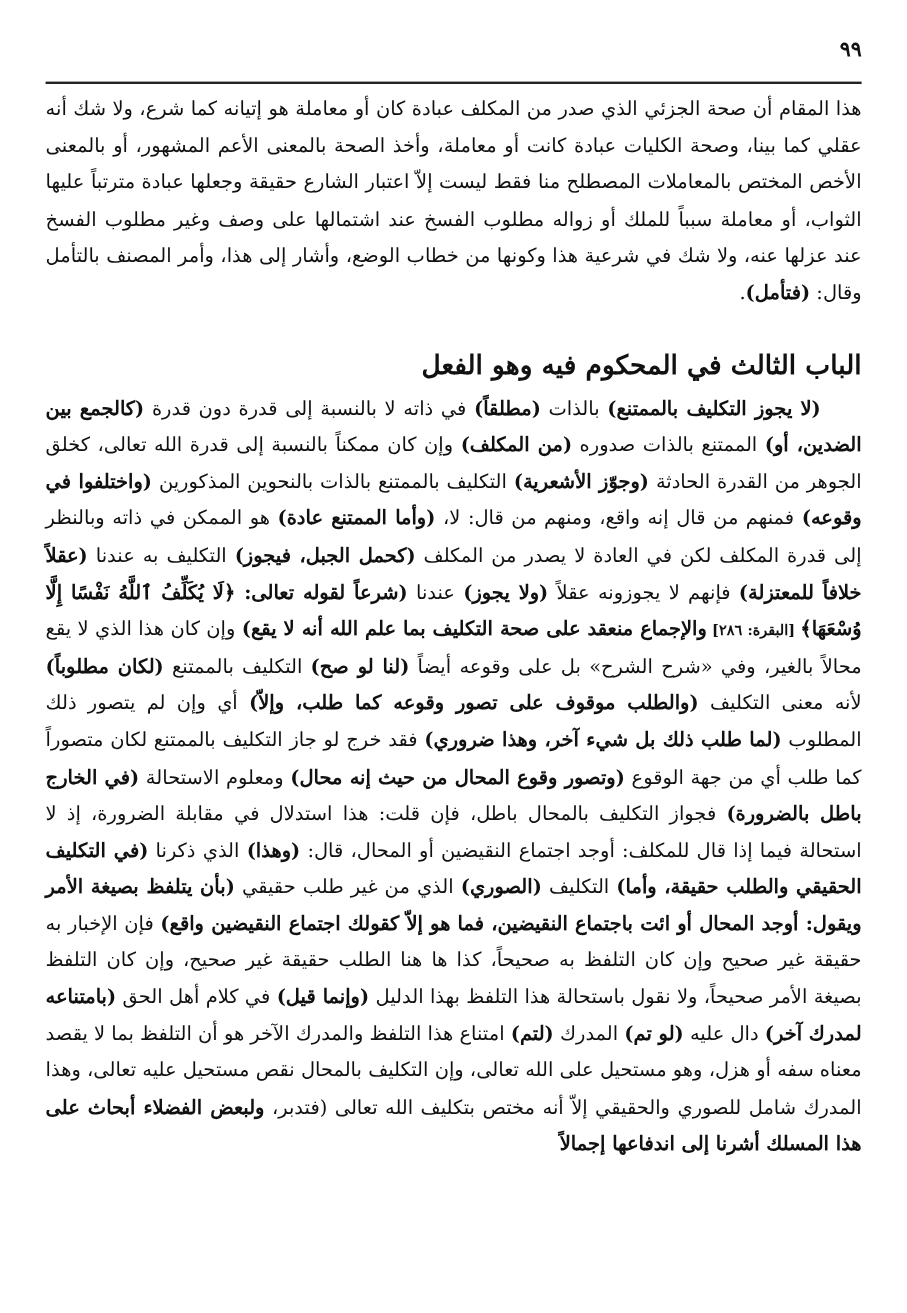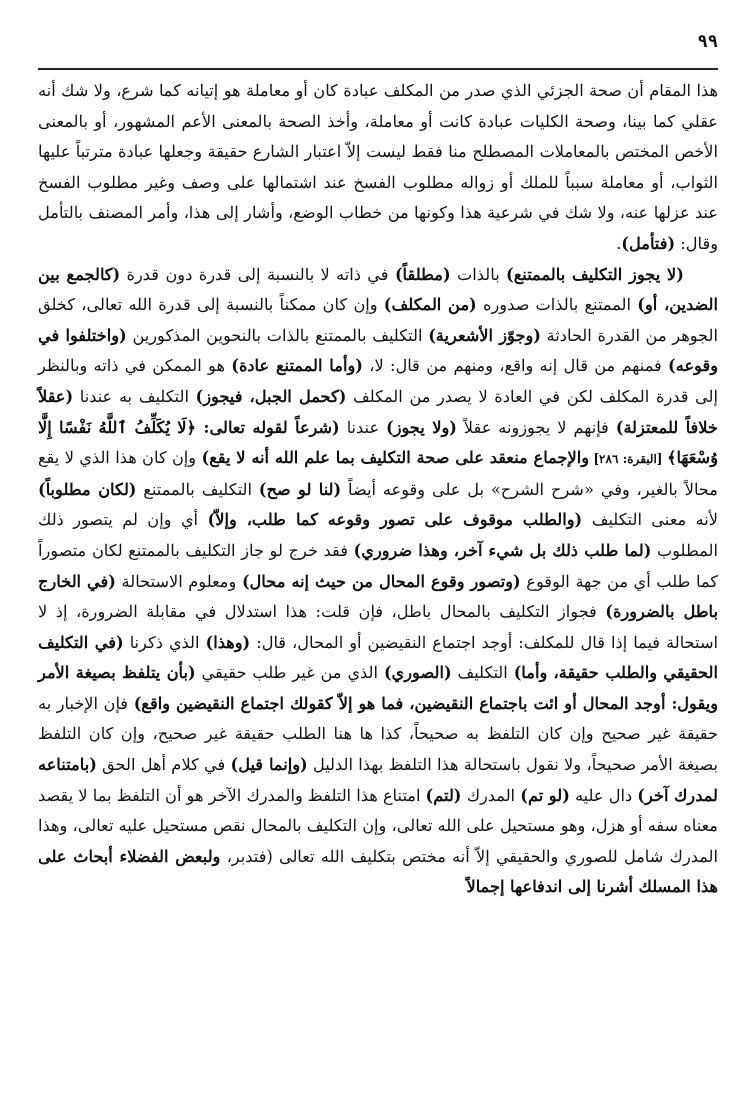--- a/index.html
+++ b/index.html
@@ -6,21 +6,21 @@
     body { width: 756px; height: 1094px; overflow: hidden; position: relative; color: #111; }
     .page {
       position: absolute; left: 38px; top: 0; width: 680px; height: 1094px;
       direction: rtl; font-family: "DejaVu Serif", "Liberation Serif", serif;
     }
     .running-head {
       position: absolute; top: 28px; left: 0; right: 0; height: 26px;
       display: flex; justify-content: space-between; align-items: center;
     }
     .running-title { font-weight: bold; font-size: 17px; }
-    .page-number { font-weight: bold; font-size: 17px; direction: rtl; font-family: Liberation Mono, monospace; }
+    .page-number { font-weight: bold; font-size: 17px; direction: rtl; }
     .head-rule { position: absolute; top: 68px; left: 0; right: 0; height: 2px; background: #222; }
     .body-text {
       position: absolute; top: 76px; left: 0; right: 0;
       font-size: 16.2px; line-height: 30.6px; text-align: justify; text-align-last: right;
     }
     .body-text p { margin: 0; }
     .para1 { text-indent: 0; }
     .para2 { text-indent: 34px; }
     .b { font-weight: bold; }
     .chapter-title {
@@ -38,16 +38,17 @@
 
 <div class="page">
   <div class="running-head">
     <span class="page-number">٩٩</span>
   </div>
   <div class="head-rule"></div>
 
   <div class="body-text">
     <p class="para1"><span>هذا المقام أن صحة الجزئي الذي صدر من المكلف عبادة كان أو معاملة هو إتيانه كما شرع، ولا شك أنه عقلي كما بينا، وصحة الكليات عبادة كانت أو معاملة، وأخذ الصحة بالمعنى الأعم المشهور، أو بالمعنى الأخص المختص بالمعاملات المصطلح منا فقط ليست إلاّ اعتبار الشارع حقيقة وجعلها عبادة مترتباً عليها الثواب، أو معاملة سبباً للملك أو زواله مطلوب الفسخ عند اشتمالها على وصف وغير مطلوب الفسخ عند عزلها عنه، ولا شك في شرعية هذا وكونها من خطاب الوضع، وأشار إلى هذا، وأمر المصنف بالتأمل وقال: </span><span class="b">(فتأمل)</span><span>.</span></p>
 
+    <div class="chapter-title">الباب الثالث في المحكوم فيه وهو الفعل</div>
 
     <p class="para2" id="para2"><span class="b">(لا يجوز التكليف بالممتنع)</span><span> بالذات </span><span class="b">(مطلقاً)</span><span> في ذاته لا بالنسبة إلى قدرة دون قدرة </span><span class="b">(كالجمع بين الضدين، أو)</span><span> الممتنع بالذات صدوره </span><span class="b">(من المكلف)</span><span> وإن كان ممكناً بالنسبة إلى قدرة الله تعالى، كخلق الجوهر من القدرة الحادثة </span><span class="b">(وجوّز الأشعرية)</span><span> التكليف بالممتنع بالذات بالنحوين المذكورين </span><span class="b">(واختلفوا في وقوعه)</span><span> فمنهم من قال إنه واقع، ومنهم من قال: لا، </span><span class="b">(وأما الممتنع عادة)</span><span> هو الممكن في ذاته وبالنظر إلى قدرة المكلف لكن في العادة لا يصدر من المكلف </span><span class="b">(كحمل الجبل، فيجوز)</span><span> التكليف به عندنا </span><span class="b">(عقلاً خلافاً للمعتزلة)</span><span> فإنهم لا يجوزونه عقلاً </span><span class="b">(ولا يجوز)</span><span> عندنا </span><span class="b">(شرعاً لقوله تعالى: ﴿لَا يُكَلِّفُ ٱللَّهُ نَفْسًا إِلَّا وُسْعَهَا﴾</span><span class="ref"> [البقرة: ٢٨٦] </span><span class="b">والإجماع منعقد على صحة التكليف بما علم الله أنه لا يقع)</span><span> وإن كان هذا الذي لا يقع محالاً بالغير، وفي «شرح الشرح» بل على وقوعه أيضاً </span><span class="b">(لنا لو صح)</span><span> التكليف بالممتنع </span><span class="b">(لكان مطلوباً)</span><span> لأنه معنى التكليف </span><span class="b">(والطلب موقوف على تصور وقوعه كما طلب، وإلاّ)</span><span> أي وإن لم يتصور ذلك المطلوب </span><span class="b">(لما طلب ذلك بل شيء آخر، وهذا ضروري)</span><span> فقد خرج لو جاز التكليف بالممتنع لكان متصوراً كما طلب أي من جهة الوقوع </span><span class="b">(وتصور وقوع المحال من حيث إنه محال)</span><span> ومعلوم الاستحالة </span><span class="b">(في الخارج باطل بالضرورة)</span><span> فجواز التكليف بالمحال باطل، فإن قلت: هذا استدلال في مقابلة الضرورة، إذ لا استحالة فيما إذا قال للمكلف: أوجد اجتماع النقيضين أو المحال، قال: </span><span class="b">(وهذا)</span><span> الذي ذكرنا </span><span class="b">(في التكليف الحقيقي والطلب حقيقة، وأما)</span><span> التكليف </span><span class="b">(الصوري)</span><span> الذي من غير طلب حقيقي </span><span class="b">(بأن يتلفظ بصيغة الأمر ويقول: أوجد المحال أو ائت باجتماع النقيضين، فما هو إلاّ كقولك اجتماع النقيضين واقع)</span><span> فإن الإخبار به حقيقة غير صحيح وإن كان التلفظ به صحيحاً، كذا ها هنا الطلب حقيقة غير صحيح، وإن كان التلفظ بصيغة الأمر صحيحاً، ولا نقول باستحالة هذا التلفظ بهذا الدليل </span><span class="b">(وإنما قيل)</span><span> في كلام أهل الحق </span><span class="b">(بامتناعه لمدرك آخر)</span><span> دال عليه </span><span class="b">(لو تم)</span><span> المدرك </span><span class="b">(لتم)</span><span> امتناع هذا التلفظ والمدرك الآخر هو أن التلفظ بما لا يقصد معناه سفه أو هزل، وهو مستحيل على الله تعالى، وإن التكليف بالمحال نقص مستحيل عليه تعالى، وهذا المدرك شامل للصوري والحقيقي إلاّ أنه مختص بتكليف الله تعالى </span><span>(فتدبر، </span><span class="b">ولبعض الفضلاء أبحاث على هذا المسلك أشرنا إلى اندفاعها إجمالاً</span></p>
   </div>
 </div>
 
 </body></html>

